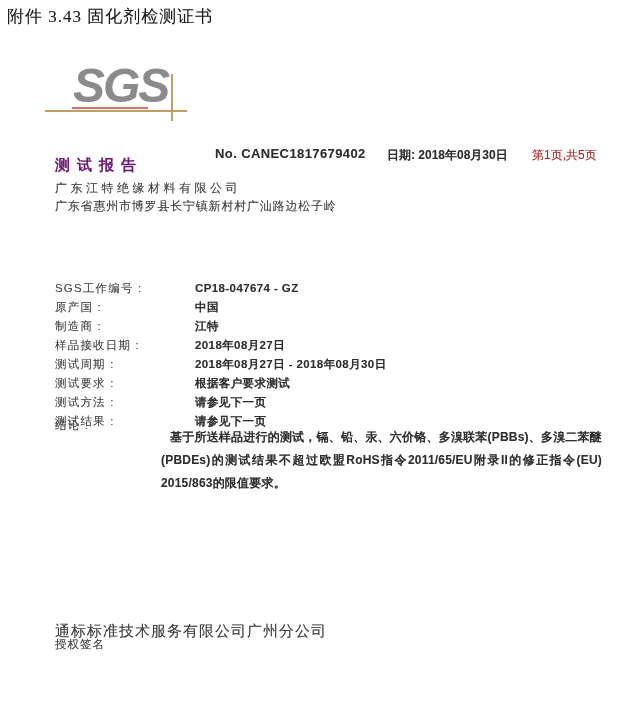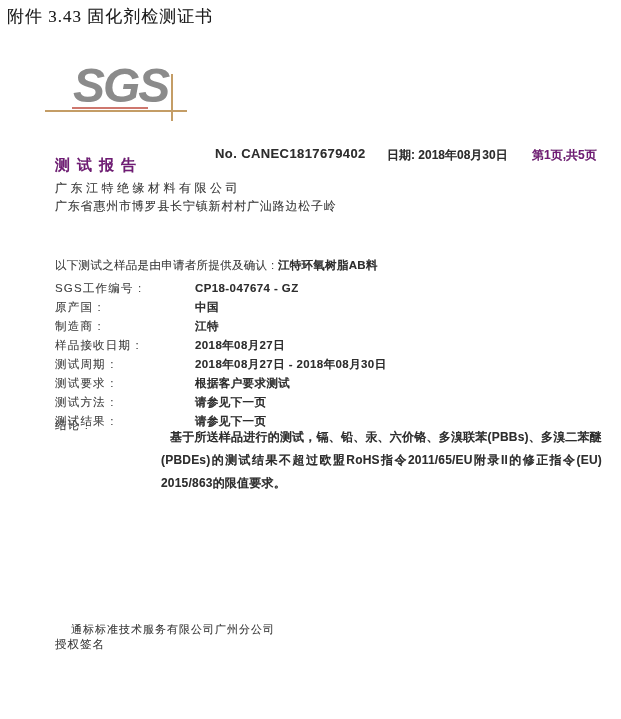--- a/index.html
+++ b/index.html
@@ -82,22 +82,22 @@
     left: 387px; top: 147px;
     font-size: 12px;
     font-weight: 700;
     color: #2d2d2d;
     white-space: nowrap;
   }
   .hdr-page {
     position: absolute;
     left: 532px; top: 147px;
     font-size: 12px;
-    font-weight: 700;
-    color: #701a75;
+    font-weight: 400;
+    color: #b91c1c;
     white-space: nowrap;
   }
   
   .applicant-name {
     position: absolute;
     left: 55px; top: 180px;
     font-size: 12px;
     letter-spacing: 3.5px;
     color: #3c3c3c;
     white-space: nowrap;
@@ -164,22 +164,22 @@
     line-height: 23px;
     font-weight: 700;
     letter-spacing: 0.2px;
     color: #2e2e2e;
     text-indent: 9px;
     text-align: justify;
   }
   
   .footer-company {
     position: absolute;
-    left: 71px; top: 622px;
-    font-size: 11px;
+    left: 55px; top: 622px;
+    font-size: 15px;
     letter-spacing: 1px;
     color: #3c3c3c;
     white-space: nowrap;
   }
   .footer-sign {
     position: absolute;
     left: 55px; top: 637px;
     font-size: 11.5px;
     letter-spacing: 1px;
     color: #3c3c3c;
@@ -201,23 +201,20 @@
   </div>
 
   <div class="hdr-title">测试报告</div>
   <div class="hdr-no">No. CANEC1817679402</div>
   <div class="hdr-date">日期: 2018年08月30日</div>
   <div class="hdr-page">第1页,共5页</div>
 
   <div class="applicant-name">广东江特绝缘材料有限公司</div>
   <div class="applicant-address">广东省惠州市博罗县长宁镇新村村广汕路边松子岭</div>
 
-  <div class="sample-line">
-    <span>以下测试之样品是由申请者所提供及确认 : </span><span class="b">江特环氧树脂AB料</span>
-  </div>
 
   <div class="fields">
     <div class="frow">
       <span class="flabel">SGS工作编号 :</span><span class="fvalue">CP18-047674 - GZ</span>
     </div>
     <div class="frow">
       <span class="flabel">原产国 :</span><span class="fvalue">中国</span>
     </div>
     <div class="frow">
       <span class="flabel">制造商 :</span><span class="fvalue">江特</span>

